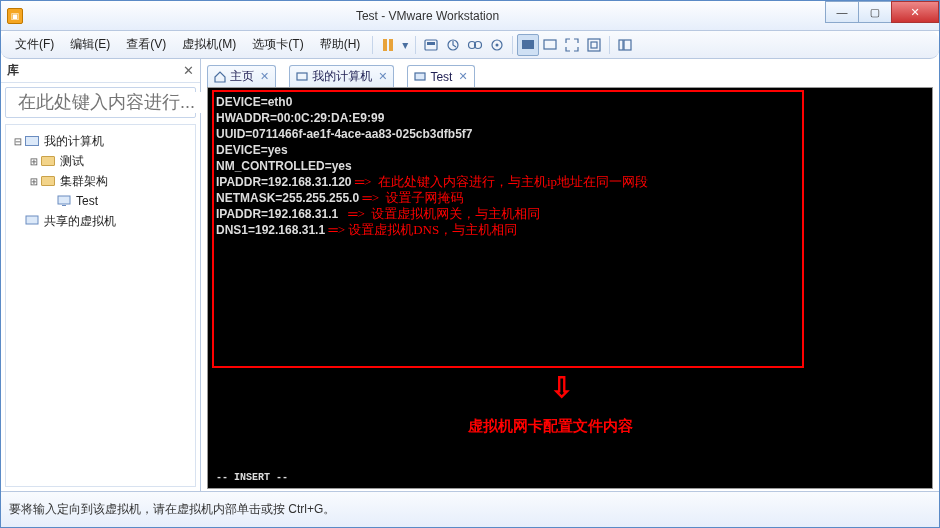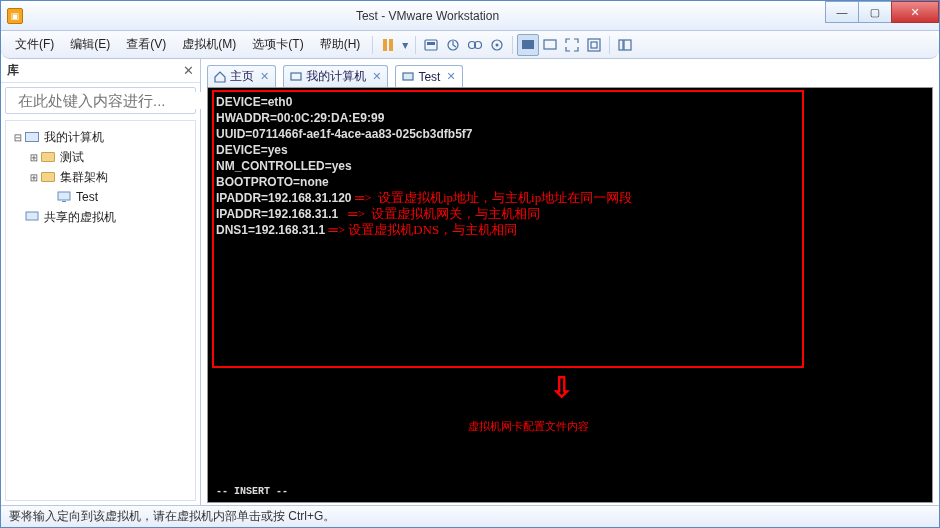--- a/index.html
+++ b/index.html
@@ -16,44 +16,44 @@
 .tb-btn{width:22px;height:22px;display:flex;align-items:center;justify-content:center;color:#4a6fa0;border-radius:2px;}
 .tb-btn svg{width:16px;height:16px;}
 .tb-btn.active{background:#cfe0f4;border:1px solid #8aa8cc;}
 .main{flex:1;display:flex;overflow:hidden;}
 .sidebar{width:200px;border-right:1px solid #b8c8e0;display:flex;flex-direction:column;background:#fff;}
 .sb-header{height:24px;display:flex;align-items:center;justify-content:space-between;padding:0 6px;border-bottom:1px solid #d8e2f0;}
 .sb-header .lbl{font-weight:bold;color:#333;}
 .sb-header .x{color:#666;font-size:13px;}
 .sb-search{padding:4px;display:flex;align-items:center;border:1px solid #c5d4ea;margin:4px;border-radius:2px;}
 .sb-search .sicon{width:14px;height:14px;margin:0 4px;color:#888;}
-.sb-search input{border:none;outline:none;flex:1;color:#888;font-size:15px;}
+.sb-search input{border:none;outline:none;flex:1;color:#888;font-size:18px;}
 .sb-search .dd{color:#555;padding:0 2px;}
 .tree{flex:1;padding:6px 4px;border:1px solid #d8e2f0;margin:2px 4px 4px 4px;overflow:auto;}
 .tnode{display:flex;align-items:center;height:20px;padding-left:2px;}
 .tnode .tw{width:12px;text-align:center;color:#555;font-size:10px;}
 .tnode .ticon{width:16px;height:14px;margin-right:4px;display:flex;align-items:center;justify-content:center;}
 .tnode .tlbl{color:#222;}
 .indent1{padding-left:18px;}
 .indent2{padding-left:34px;}
 .folder{background:#f3d48a;border:1px solid #caa24a;width:14px;height:10px;border-radius:1px;}
 .monitor{width:14px;height:10px;border:1px solid #6a8cc0;background:#dce9f9;}
 .content{flex:1;display:flex;flex-direction:column;background:#fff;}
-.tabs{height:28px;display:flex;align-items:flex-end;padding:4px 6px 0 6px;gap:7px;background:#fff;}
+.tabs{height:28px;display:flex;align-items:flex-end;padding:4px 6px 0 6px;gap:13px;background:#fff;}
 .tab{height:22px;border:1px solid #9bb5d6;border-bottom:none;border-radius:3px 3px 0 0;background:linear-gradient(#f6faff,#e6eff9);display:flex;align-items:center;padding:0 6px;gap:4px;color:#225;}
 .tab.active{background:#fff;}
 .tab .ticon2{width:12px;height:12px;}
 .tab .tx{color:#6a8cc0;font-size:11px;margin-left:2px;}
 .console{flex:1;background:#000;color:#ccc;font-family:"Courier New",monospace;font-size:13px;line-height:16px;padding:6px 8px 18px 8px;position:relative;margin:0 6px 2px 6px;border:1px solid #999;overflow:hidden;}
 .redbox{position:absolute;left:4px;top:2px;width:592px;height:278px;border:2px solid #f00;pointer-events:none;}
 .cfg-line{white-space:pre;color:#ddd;font-weight:bold;}
 .ann{color:#f00;font-family:"Microsoft YaHei";font-size:13px;font-weight:normal;}
-.big-ann{position:absolute;left:260px;top:330px;color:#f00;font-family:"Microsoft YaHei";font-size:11px;font-weight:normal;}
+.big-ann{position:absolute;left:260px;top:330px;color:#f00;font-family:"Microsoft YaHei";font-size:15px;font-weight:bold;}
 .arrow-down{position:absolute;left:342px;top:286px;color:#f00;font-size:28px;font-weight:bold;line-height:1;}
-.statusbar{height:22px;background:linear-gradient(#f9fbfe,#e6eefb);border-top:1px solid #b8c8e0;display:flex;align-items:center;padding:0 8px;color:#333;}
+.statusbar{height:36px;background:linear-gradient(#f9fbfe,#e6eefb);border-top:1px solid #b8c8e0;display:flex;align-items:center;padding:0 8px;color:#333;}
 .insert-line{position:absolute;left:8px;bottom:2px;color:#ddd;font-family:"Courier New",monospace;font-weight:bold;font-size:10px;}
 </style>
 </head>
 <body>
 
 <div class="titlebar">
   <div class="appicon">▣</div>
   <div class="title">Test - VMware Workstation</div>
   <div class="winbtns">
     <div class="winbtn">—</div>
@@ -217,22 +217,22 @@
       </div>
     </div>
 
     <div class="console">
       <div class="redbox"></div>
       <div class="cfg-line">DEVICE=eth0</div>
       <div class="cfg-line">HWADDR=00:0C:29:DA:E9:99</div>
       <div class="cfg-line">UUID=0711466f-ae1f-4ace-aa83-025cb3dfb5f7</div>
       <div class="cfg-line">DEVICE=yes</div>
       <div class="cfg-line">NM_CONTROLLED=yes</div>
-      <div class="cfg-line">BOOTPROTO=none</div>
-      <div class="cfg-line"><span>IPADDR=192.168.31.120</span> <span class="ann">═&gt;  </span><span class="ann">设置虚拟机ip地址，与主机ip地址在同一网段</span></div>
+      <div class="cfg-line"><span>IPADDR=192.168.31.120</span> <span class="ann">═&gt;  </span><span class="ann">在此处键入内容进行，与主机ip地址在同一网段</span></div>
+      <div class="cfg-line"><span>NETMASK=255.255.255.0</span> <span class="ann">═&gt;  </span><span class="ann">设置子网掩码</span></div>
       <div class="cfg-line"><span>IPADDR=192.168.31.1</span>   <span class="ann">═&gt;  </span><span class="ann">设置虚拟机网关，与主机相同</span></div>
       <div class="cfg-line"><span>DNS1=192.168.31.1</span> <span class="ann">═&gt; </span><span class="ann">设置虚拟机DNS，与主机相同</span></div>
       <div class="arrow-down">⇩</div>
       <div class="big-ann">虚拟机网卡配置文件内容</div>
       <div class="insert-line">-- INSERT --</div>
     </div>
   </div>
 </div>
 
 <div class="statusbar">

